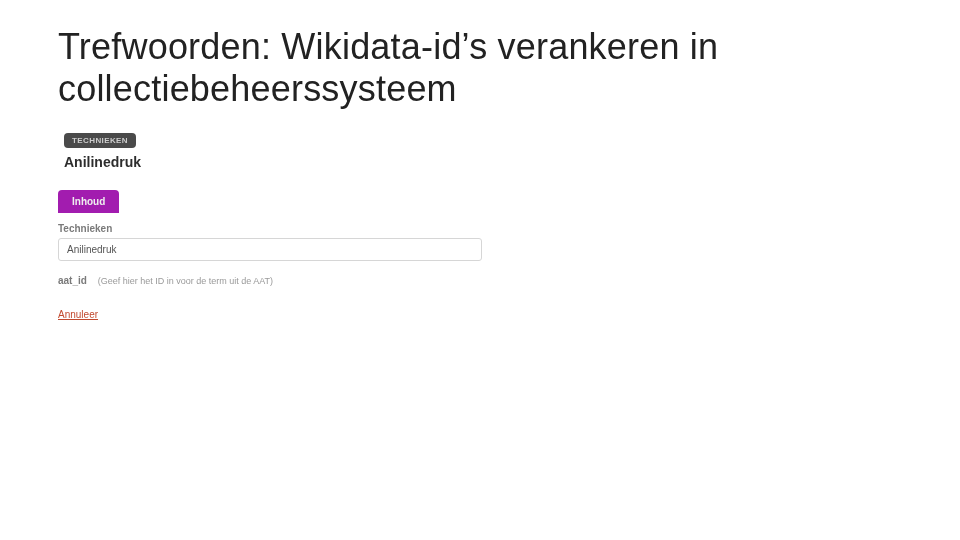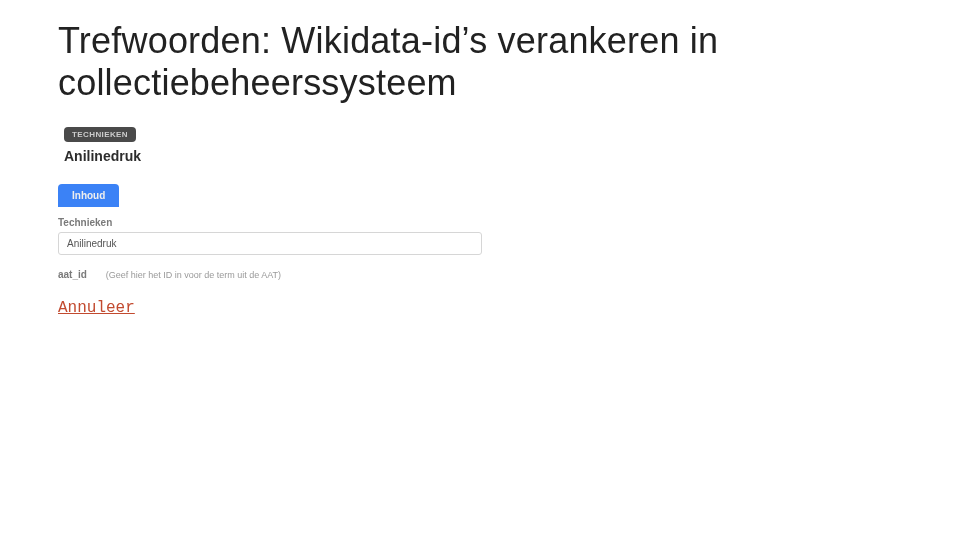--- a/index.html
+++ b/index.html
@@ -1,20 +1,20 @@
 <!DOCTYPE html>
 <html><head>
 <meta charset="utf-8">
 <style>
   * { box-sizing: border-box; margin: 0; padding: 0; }
   html, body { width: 960px; height: 540px; background: #fff; font-family: "Segoe UI", Arial, sans-serif; }
   .slide {
     width: 921px;
     height: 540px;
-    padding: 20px 58px 0 58px;
+    padding: 26px 58px 0 58px;
     position: relative;
   }
   .title {
     font-size: 36px;
     font-weight: 400;
     color: #222;
     line-height: 1.18;
     margin-bottom: 14px;
     letter-spacing: 0.2px;
   }
@@ -45,21 +45,21 @@
     font-weight: 700;
     color: #2d2d2d;
   }
 
   
   .tabrow {
     margin-bottom: 10px;
   }
   .tab {
     display: inline-block;
-    background: #3b82f6;
+    background: #a21caf;
     color: #eee;
     font-size: 10px;
     font-weight: 600;
     padding: 6px 14px;
     border-radius: 4px 4px 0 0;
   }
 
   
   .field {
     margin-bottom: 14px;
@@ -67,44 +67,44 @@
   .flabel {
     font-size: 10px;
     font-weight: 700;
     color: #7a7a7a;
     margin-bottom: 4px;
   }
   .fhint {
     font-size: 9px;
     font-weight: 400;
     color: #9a9a9a;
-    margin-left: 16px;
+    margin-left: 8px;
   }
   .input {
     width: 100%;
     border: 1px solid #d6d6d6;
     border-radius: 3px;
     background: #fff;
     font-size: 10px;
     color: #555;
     padding: 5px 8px;
     font-family: inherit;
   }
 
   .cancel-row {
     padding-top: 4px;
   }
   .cancel {
-    font-size: 16px;
+    font-size: 10px;
     color: #c24a2f;
     text-decoration: underline;
     background: none;
     border: none;
     cursor: pointer;
-    font-family: Liberation Mono, monospace;
+    font-family: Liberation Sans, sans-serif;
     padding: 0;
   }
 </style>
 </head>
 <body>
 
 <div class="slide">
 
   <h1 class="title">Trefwoorden: Wikidata-id’s verankeren in collectiebeheerssysteem</h1>
 

